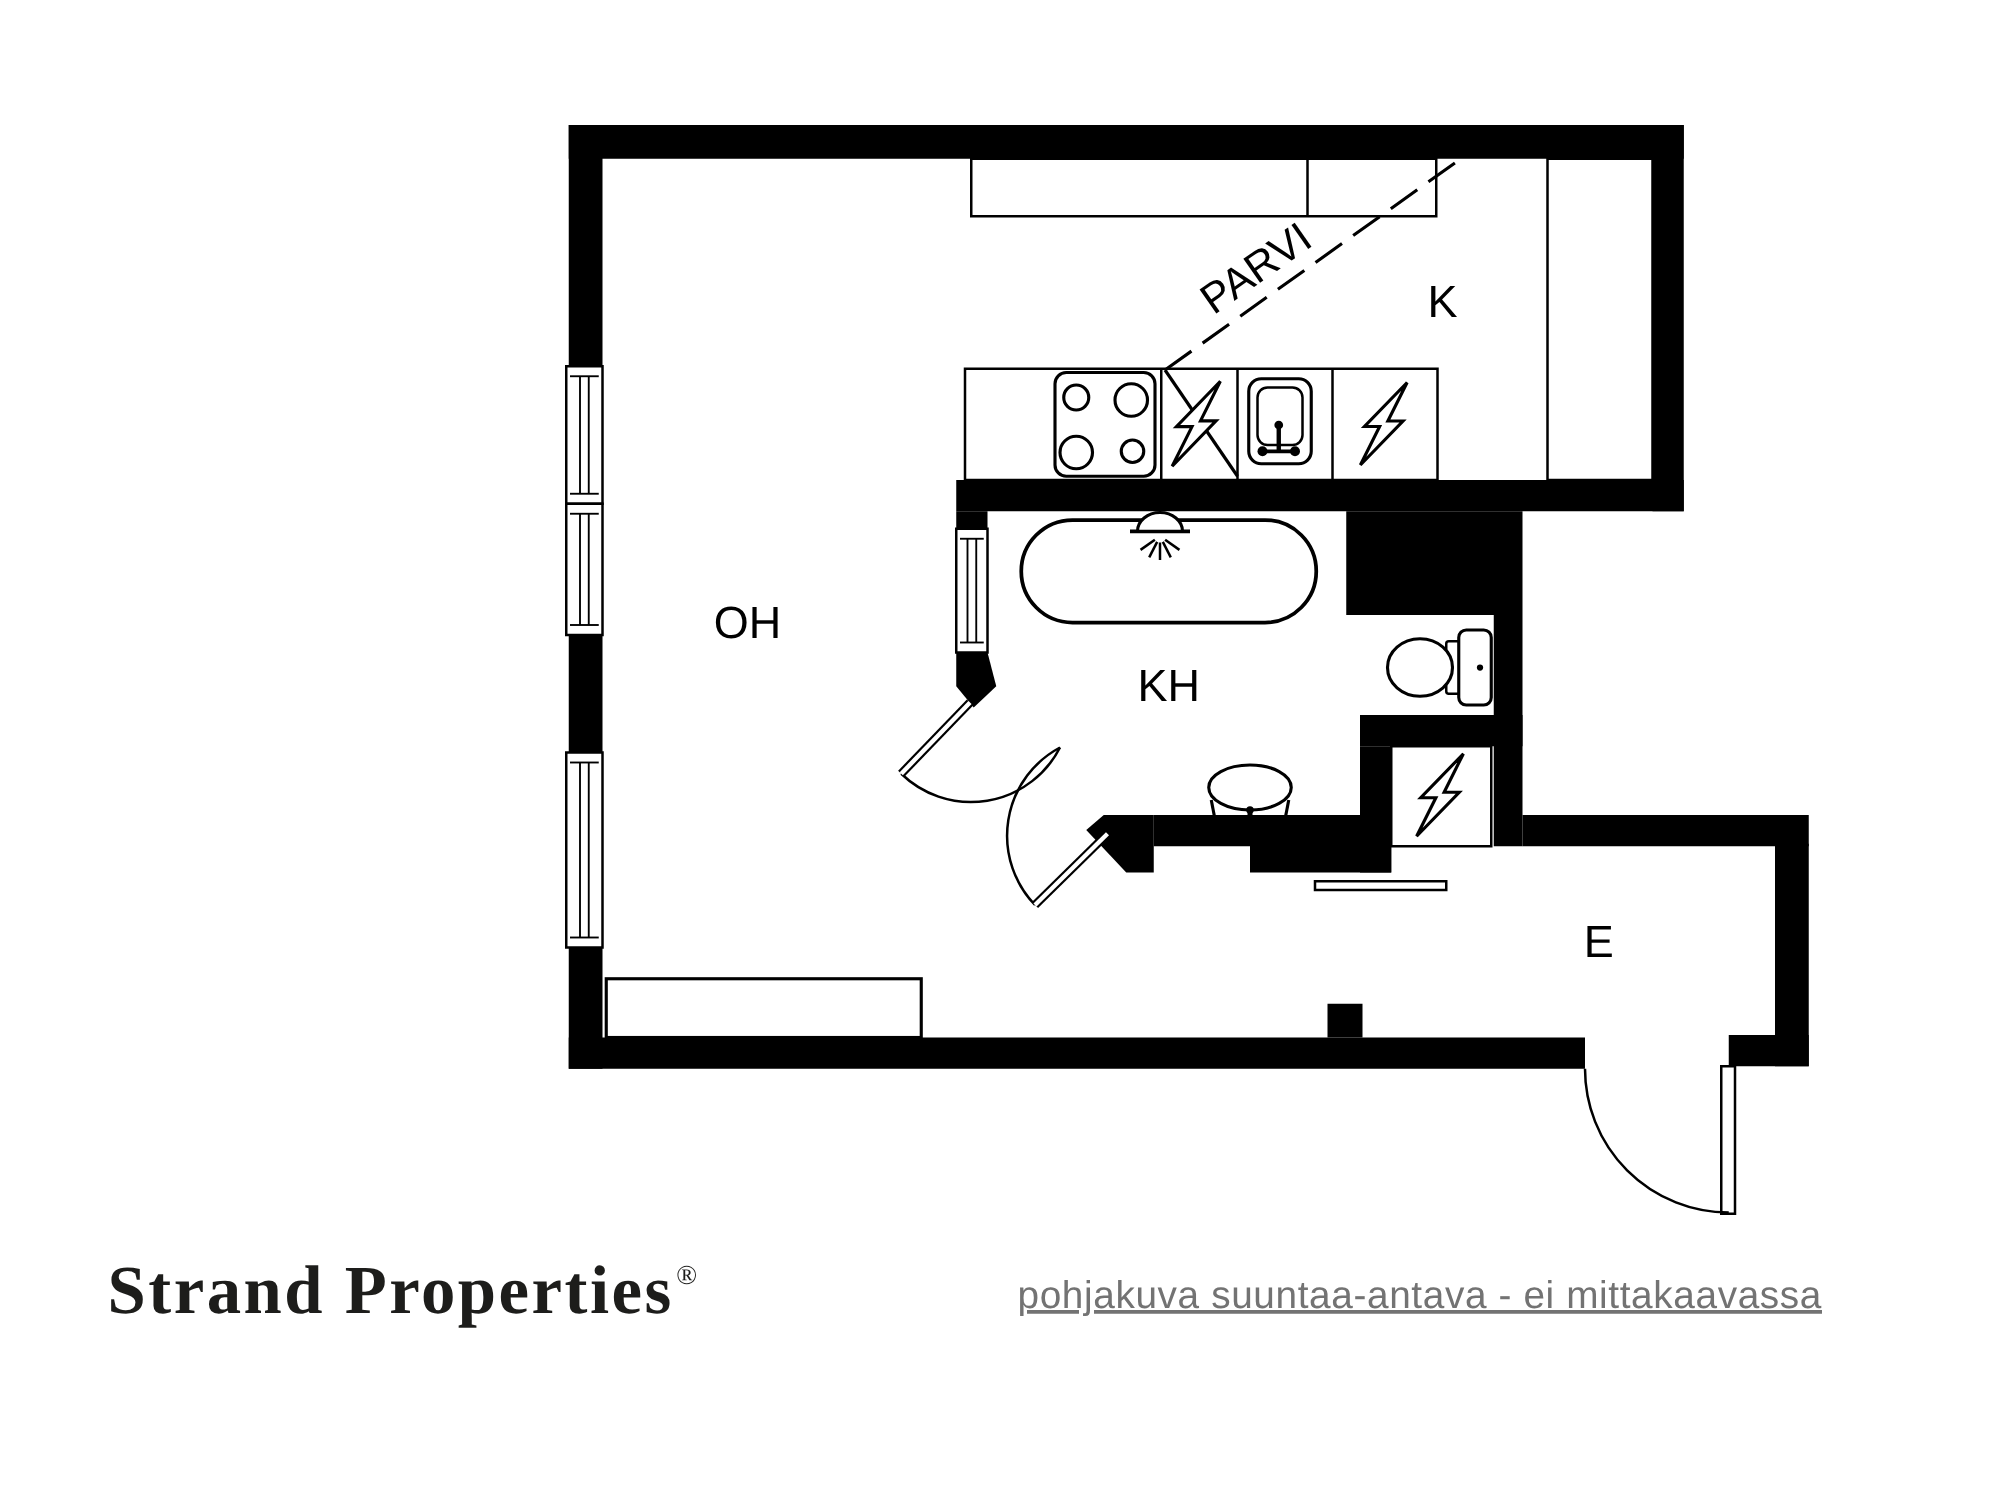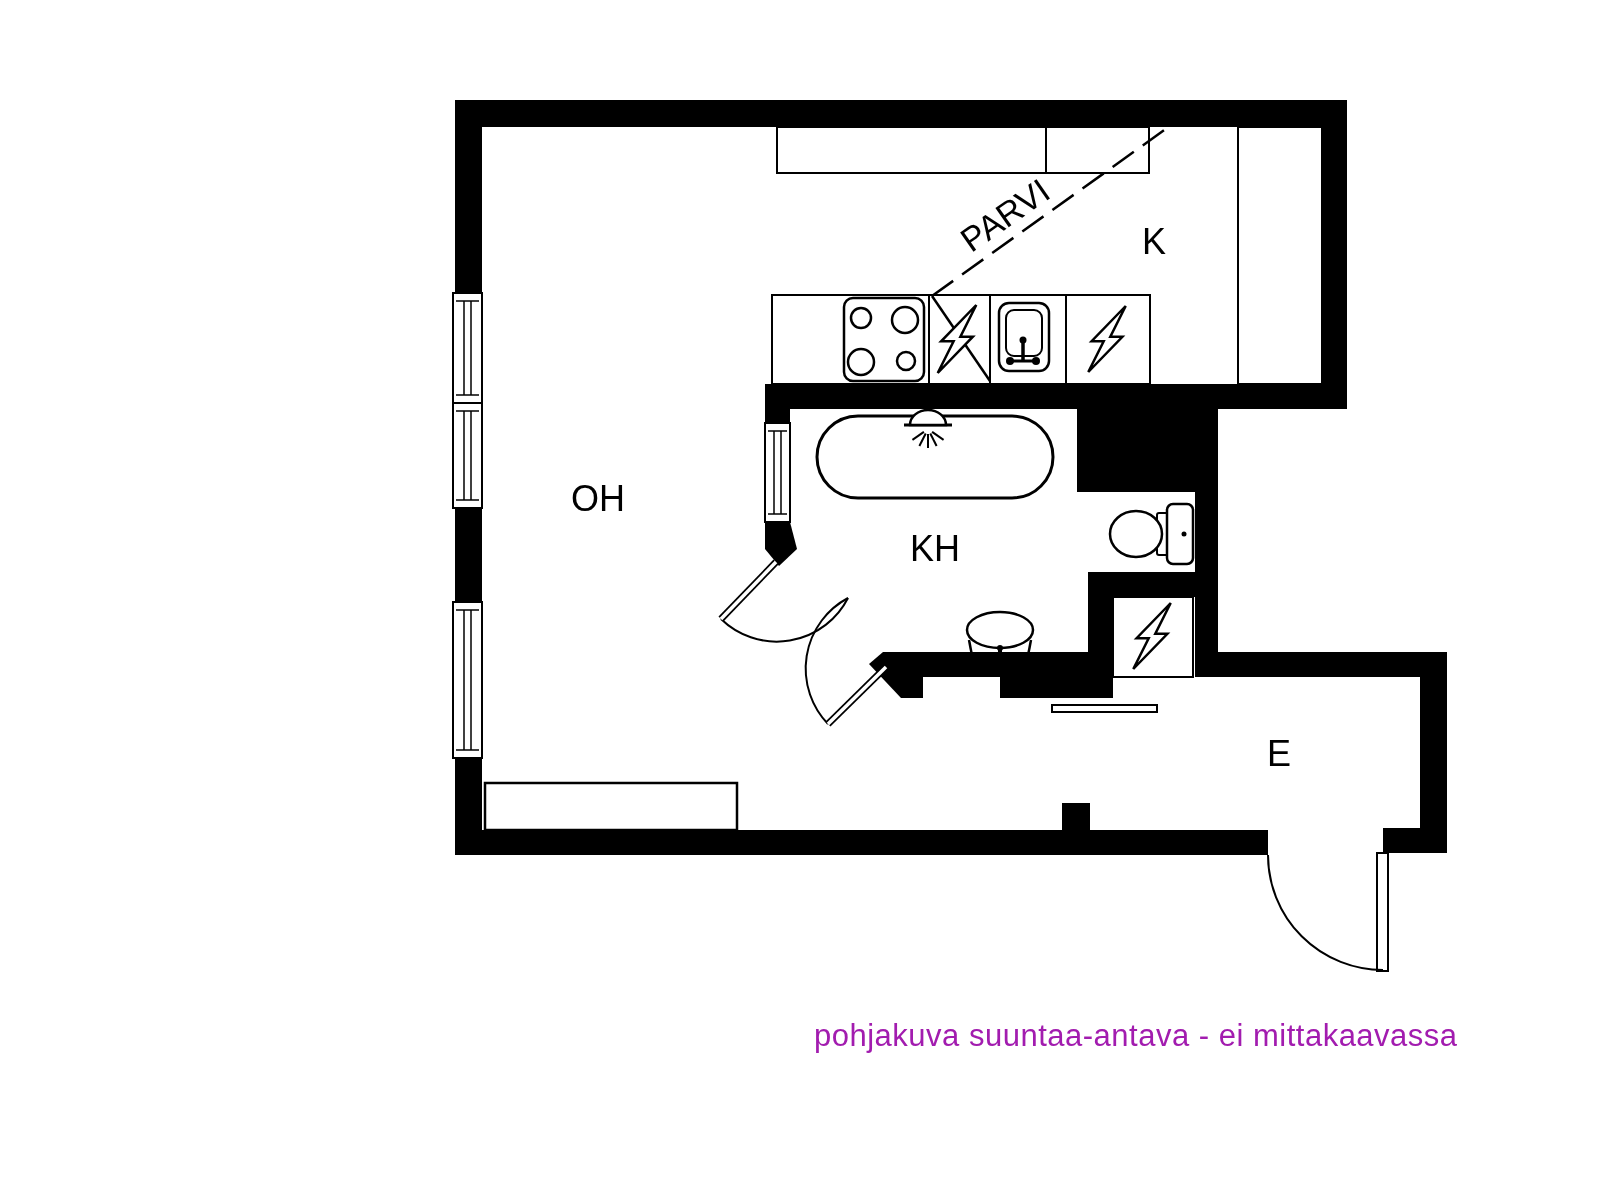--- a/index.html
+++ b/index.html
@@ -3,22 +3,22 @@
 <meta charset="utf-8">
 <style>
   html,body{margin:0;padding:0;background:#ffffff;}
   .stage{position:relative;width:1600px;height:1200px;background:#ffffff;overflow:hidden;
          font-family:"Liberation Sans",sans-serif;}
   .plan-svg{position:absolute;left:0;top:0;width:1600px;height:1200px;}
   .brand-logo{position:absolute;left:86px;top:1000px;
         font-family:"Liberation Serif",serif;font-size:55px;font-weight:600;
         color:#1d1d1b;letter-spacing:2px;white-space:nowrap;}
   .brand-logo sup{font-size:22px;letter-spacing:0;position:relative;top:-4px;left:2px;font-weight:400;}
-  .disclaimer{position:absolute;left:814px;top:1018px;font-size:31px;color:#a21caf;
-        letter-spacing:0.5px;white-space:nowrap;}
+  .disclaimer{position:absolute;left:814px;top:1018px;font-size:31px;color:#737373;
+        letter-spacing:0.5px;white-space:nowrap;text-decoration:underline;}
 </style>
 </head>
 <body>
 
 <div class="stage">
   <svg class="plan-svg" viewBox="0 0 1600 1200" xmlns="http://www.w3.org/2000/svg">
       <rect x="455" y="100" width="892" height="27" fill="#000000" stroke="none" stroke-width="0" rx="0"></rect>
       <rect x="455" y="100" width="27" height="193" fill="#000000" stroke="none" stroke-width="0" rx="0"></rect>
       <rect x="455" y="508" width="27" height="94" fill="#000000" stroke="none" stroke-width="0" rx="0"></rect>
       <rect x="455" y="758" width="27" height="97" fill="#000000" stroke="none" stroke-width="0" rx="0"></rect>
@@ -112,14 +112,15 @@
       <line x1="776" y1="562" x2="721" y2="619" stroke="#000000" stroke-width="7"></line>
       <line x1="776" y1="562" x2="721" y2="619" stroke="#ffffff" stroke-width="3.5"></line>
       <line x1="886" y1="667" x2="828" y2="724" stroke="#000000" stroke-width="7"></line>
       <line x1="886" y1="667" x2="828" y2="724" stroke="#ffffff" stroke-width="3.5"></line>
       <text x="598" y="498" font-size="36" fill="#000000" text-anchor="middle" dominant-baseline="central" font-family="&quot;Liberation Sans&quot;,sans-serif">OH</text>
       <text x="1154" y="241" font-size="36" fill="#000000" text-anchor="middle" dominant-baseline="central" font-family="&quot;Liberation Sans&quot;,sans-serif">K</text>
       <text x="935" y="548" font-size="36" fill="#000000" text-anchor="middle" dominant-baseline="central" font-family="&quot;Liberation Sans&quot;,sans-serif">KH</text>
       <text x="1279" y="753" font-size="36" fill="#000000" text-anchor="middle" dominant-baseline="central" font-family="&quot;Liberation Sans&quot;,sans-serif">E</text>
       <text x="1005" y="215" font-size="34" fill="#000000" text-anchor="middle" dominant-baseline="central" font-family="&quot;Liberation Sans&quot;,sans-serif" transform="rotate(-35 1005 215)">PARVI</text>
     </svg>
+  <div class="brand-logo"><span>Strand Properties</span><sup>®</sup></div>
   <div class="disclaimer">pohjakuva suuntaa-antava - ei mittakaavassa</div>
 </div>
 
 </body></html>

